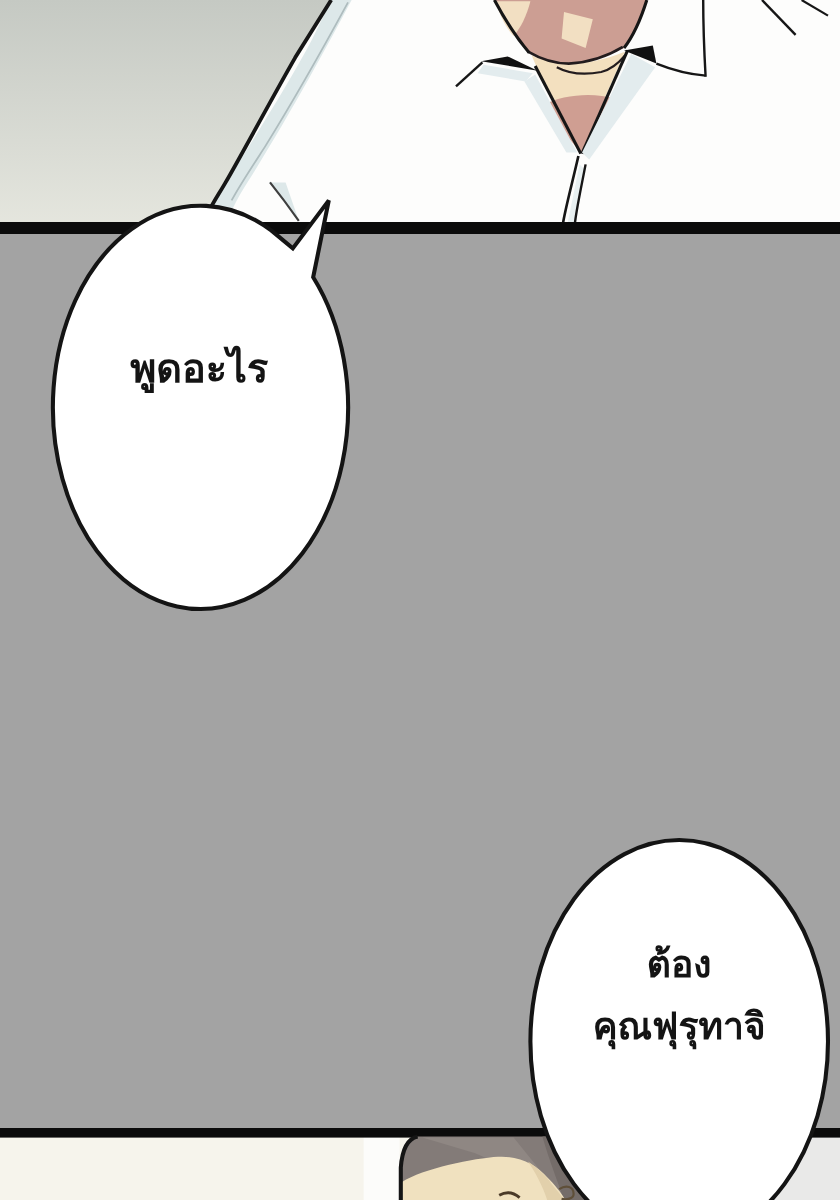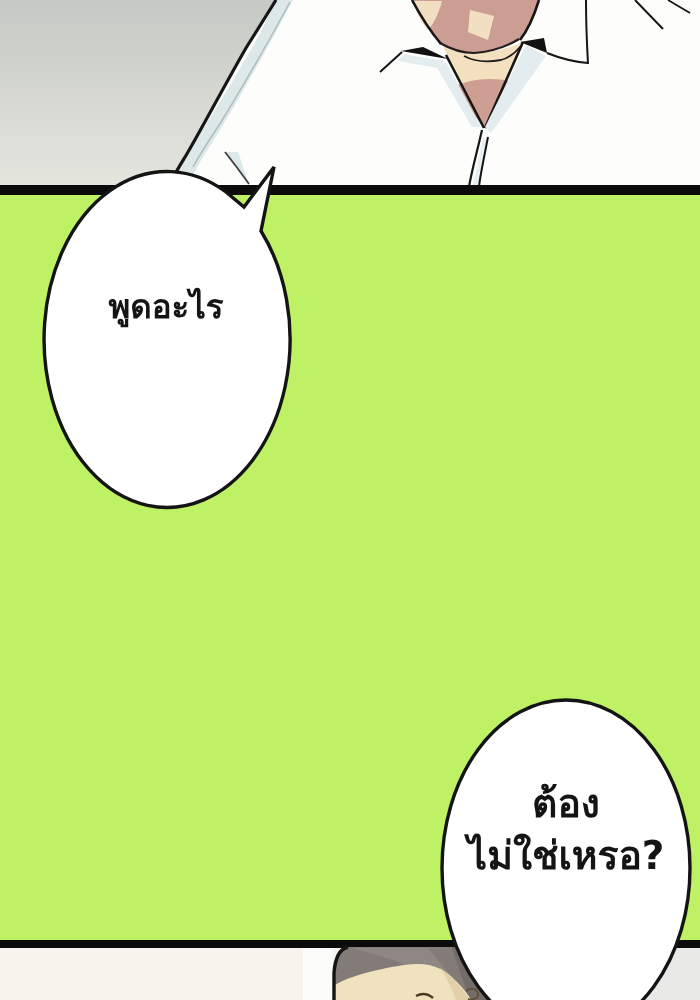--- a/index.html
+++ b/index.html
@@ -1,32 +1,32 @@
 <!DOCTYPE html>
 <html><head>
 <meta charset="utf-8">
 <style>
   html,body { margin:0; padding:0; background:#ffffff; }
   .page {
     position:relative;
     width:700px; height:1000px;
-    background:#bef264;
+    background:#a3a3a3;
     overflow:hidden;
     font-family:"DejaVu Sans","Liberation Sans",sans-serif;
   }
   .artwork { position:absolute; left:0; top:0; }
   .bubble-text {
     position:absolute;
     text-align:center;
     font-weight:bold;
     color:#141414;
     white-space:nowrap;
   }
   #bubble1-text { left:35px;  top:283px; width:262px; font-size:33px; line-height:47px; }
-  #bubble2-text { left:436px; top:778px; width:260px; font-size:39px; line-height:52px; }
+  #bubble2-text { left:436px; top:778px; width:260px; font-size:31px; line-height:52px; }
 </style>
 </head>
 <body>
 
 <div class="page">
 
   <svg class="artwork" width="700" height="1000" viewBox="0 0 700 1000" xmlns="http://www.w3.org/2000/svg">
     <defs>
       <linearGradient id="bgGradient" x1="0" y1="0" x2="0" y2="1">
         <stop offset="0" stop-color="#c5c9c3"></stop>
@@ -103,16 +103,16 @@
 
     <ellipse cx="566" cy="868" rx="124" ry="168" fill="#ffffff" stroke="#141414" stroke-width="3.4"></ellipse>
   </svg>
 
   <div class="bubble-text" id="bubble1-text">
     <div>พูดอะไร</div>
   </div>
 
   <div class="bubble-text" id="bubble2-text">
     <div>ต้อง</div>
-    <div>ไม่ใช่เหรอ?</div>
+    <div>คุณฟุรุทาจิ</div>
   </div>
 
 </div>
 
 </body></html>

